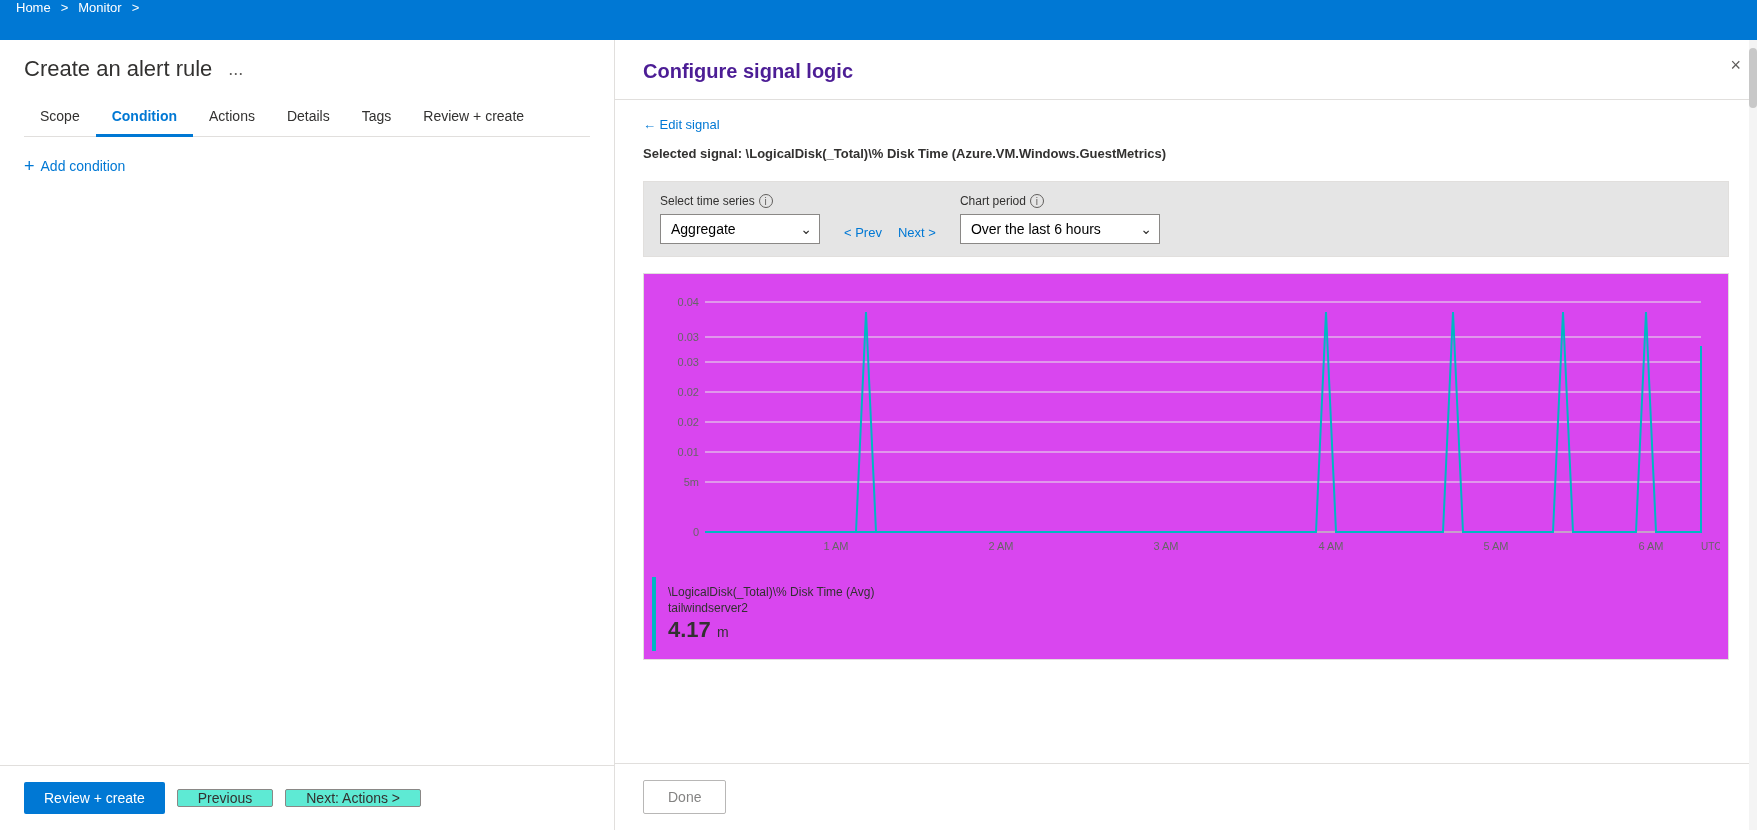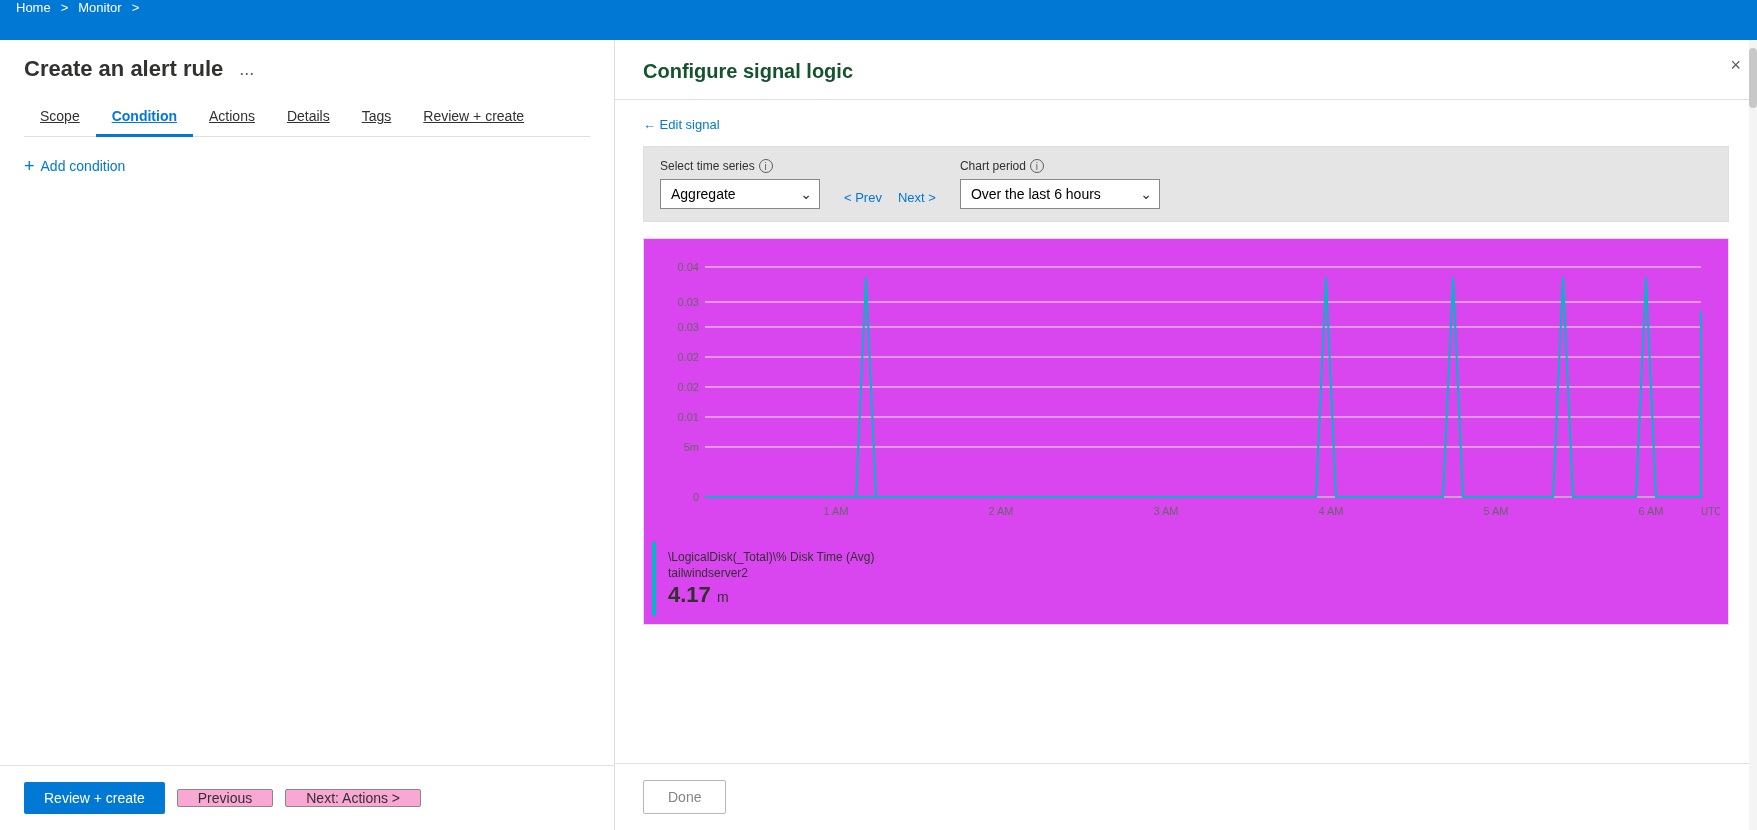--- a/index.html
+++ b/index.html
@@ -39,21 +39,21 @@
 
     .page-title-row {
       display: flex;
       align-items: center;
       gap: 10px;
       margin-bottom: 16px;
     }
 
     .page-title {
       font-size: 22px;
-      font-weight: 700;
+      font-weight: 400;
       color: #323130;
     }
 
     .ellipsis-btn {
       background: none;
       border: none;
       cursor: pointer;
       font-size: 18px;
       color: #605e5c;
       padding: 2px 6px;
@@ -67,21 +67,20 @@
     }
 
     .tab-item {
       padding: 10px 16px;
       cursor: pointer;
       font-size: 14px;
       color: #323130;
       border-bottom: 3px solid transparent;
       margin-bottom: -1px;
       white-space: nowrap;
-      text-decoration: underline;
     }
 
     .tab-item.active {
       color: #0078d4;
       border-bottom: 3px solid #0078d4;
       font-weight: 600;
     }
 
     .left-content {
       padding: 16px 24px;
@@ -125,21 +124,21 @@
       background: #0078d4;
       color: #fff;
       border: none;
       padding: 8px 20px;
       font-size: 14px;
       cursor: pointer;
       border-radius: 2px;
     }
 
     .btn-secondary {
-      background: #f9a8d4;
+      background: #5eead4;
       color: #323130;
       border: 1px solid #8a8886;
       padding: 0 20px;
       font-size: 14px;
       cursor: pointer;
       border-radius: 2px;
     }
 
     
     .right-panel {
@@ -152,21 +151,21 @@
     }
 
     .right-header {
       padding: 20px 28px 12px 28px;
       border-bottom: 1px solid #e1dfdd;
     }
 
     .panel-title {
       font-size: 20px;
       font-weight: 600;
-      color: #14532d;
+      color: #4c1d95;
       margin-bottom: 4px;
     }
 
     .close-btn {
       position: absolute;
       top: 16px;
       right: 16px;
       background: none;
       border: none;
       font-size: 18px;
@@ -407,20 +406,24 @@
 
   <div class="right-panel">
     <div class="right-header">
       <div class="panel-title">Configure signal logic</div>
       <button class="close-btn">×</button>
     </div>
     <div class="right-content">
       <a class="edit-signal-link">
         <span>← Edit signal</span>
       </a>
+      <div class="selected-signal-text">
+        <span>Selected signal:</span>
+        <span>\LogicalDisk(_Total)\% Disk Time (Azure.VM.Windows.GuestMetrics)</span>
+      </div>
 
       
       <div class="chart-controls">
         <div class="control-group">
           <div class="control-label">
             <span>Select time series</span>
             <span class="info-icon">i</span>
           </div>
           <div class="select-wrapper">
             <select class="select-dropdown">

